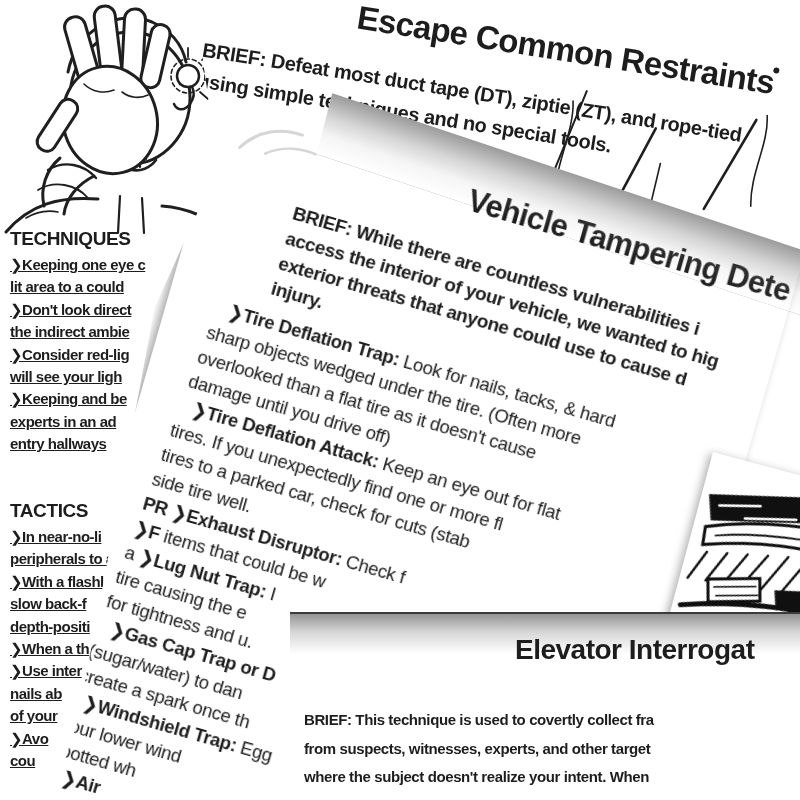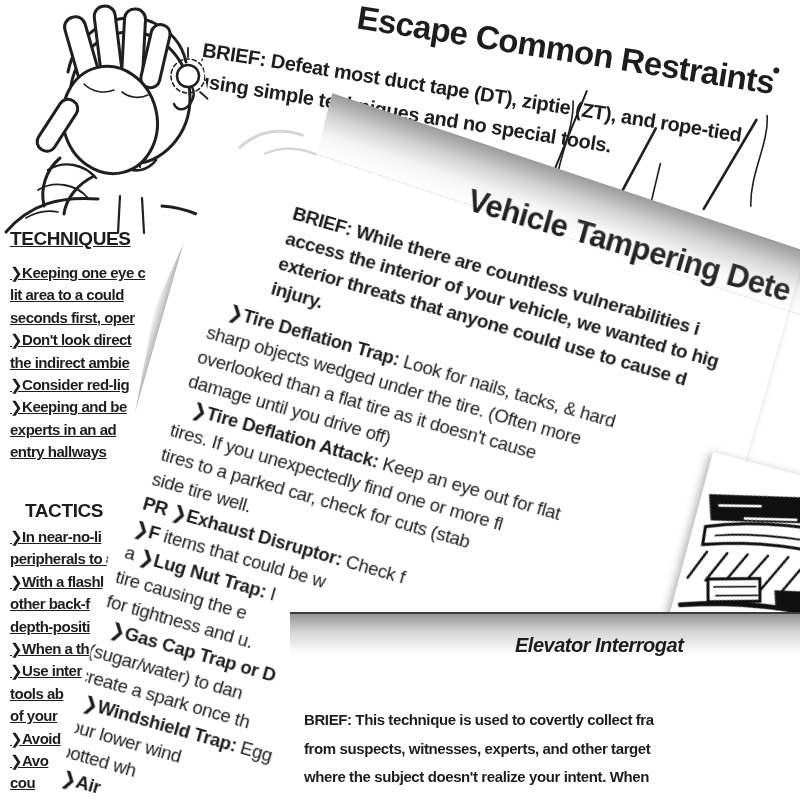--- a/index.html
+++ b/index.html
@@ -9,23 +9,23 @@
     font-family:"Liberation Sans","DejaVu Sans",sans-serif;
     color:#1d1d1d;
   }
   .page{position:absolute;background:#fff;}
   
   #page-night{left:0;top:0;width:300px;height:800px;z-index:1;}
   .col-head{font-size:19px;font-weight:700;letter-spacing:-0.4px;}
   .col-lines .tl{font-size:15px;font-weight:700;letter-spacing:-0.5px;
     line-height:22.4px;white-space:pre;text-decoration:underline;}
   #tech-block{position:absolute;left:10px;top:228px;}
-  #tech-block .col-head{margin-bottom:12px;text-decoration:underline;}
+  #tech-block .col-head{margin-bottom:4px;}
   #tac-block{position:absolute;left:10px;top:500px;}
-  #tac-block .col-head{margin-bottom:4px;margin-left:15px;}
+  #tac-block .col-head{margin-bottom:4px;}
   
   #page-vehicle{
     left:247px;top:22px;width:600px;height:1100px;z-index:2;
     transform:rotate(16deg);transform-origin:0 0;
     clip-path:polygon(-10px 300px,45px -80px,1400px -80px,1400px 1200px,
                       10px 1200px,30px 720px);
     filter:drop-shadow(-4px 3px 5px rgba(0,0,0,0.35));
   }
   #vehicle-title{position:absolute;left:262px;top:92px;
     font-size:31px;font-weight:700;letter-spacing:-0.6px;white-space:pre;}
@@ -58,21 +58,21 @@
   #escape-brief .tl{font-size:20px;font-weight:700;letter-spacing:-0.4px;
     line-height:31px;white-space:pre;}
   
   #page-elevator{left:290px;top:612px;width:510px;height:188px;z-index:6;
     border-top:2px solid #3c3c3c;}
   #page-elevator::before{content:"";position:absolute;left:0;top:0;right:0;
     height:40px;
     background:linear-gradient(180deg,rgba(0,0,0,0.42),rgba(0,0,0,0.16) 45%,
       rgba(0,0,0,0) 100%);}
   #elevator-title{position:absolute;left:225px;top:20px;
-    font-size:20px;font-weight:700;letter-spacing:-0.5px;white-space:pre;font-style:italic;}
+    font-size:28px;font-weight:700;letter-spacing:-0.5px;white-space:pre;}
   #elevator-brief{position:absolute;left:14px;top:92px;}
   #elevator-brief .tl{font-size:15px;font-weight:700;letter-spacing:-0.4px;
     line-height:28.5px;white-space:pre;}
   svg{display:block;}
   .sketch{position:absolute;}
 </style>
 </head>
 <body>
 
 <div class="page" id="page-night">
@@ -106,43 +106,42 @@
     <path d="M4,232 C28,204 58,196 96,199 M160,206 C186,208 208,218 222,232" stroke-width="3"></path>
     <path d="M118,196 L116,233 M140,198 L142,233" stroke-width="2.2"></path>
     <path d="M24,218 C34,212 46,210 56,212" stroke-width="1.6"></path>
   </svg>
 
   <div id="tech-block">
     <div class="col-head">TECHNIQUES</div>
     <div class="col-lines">
         <div class="tl">❯Keeping one eye c</div>
         <div class="tl">lit area to a could</div>
-        <div class="tl">seconds first, oper</div>
         <div class="tl">❯Don't look direct</div>
         <div class="tl">the indirect ambie</div>
         <div class="tl">❯Consider red-lig</div>
+        <div class="tl">will see your ligh</div>
         <div class="tl">❯Keeping and be</div>
         <div class="tl">experts in an ad</div>
         <div class="tl">entry hallways</div>
       </div>
   </div>
 
   <div id="tac-block">
     <div class="col-head">TACTICS</div>
     <div class="col-lines">
         <div class="tl">❯In near-no-li</div>
         <div class="tl">peripherals to a</div>
         <div class="tl">❯With a flashl</div>
-        <div class="tl">other back-f</div>
+        <div class="tl">slow back-f</div>
         <div class="tl">depth-positi</div>
         <div class="tl">❯When a th</div>
         <div class="tl">❯Use inter</div>
-        <div class="tl">tools ab</div>
+        <div class="tl">nails ab</div>
         <div class="tl">of your</div>
-        <div class="tl">❯Avoid</div>
         <div class="tl">❯Avo</div>
         <div class="tl">cou</div>
       </div>
   </div>
 </div>
 
 <div class="page" id="page-vehicle">
   <div id="vehicle-title">Vehicle Tampering Dete</div>
   <div id="vehicle-brief">
       <div class="tl">BRIEF: While there are countless vulnerabilities i</div>

